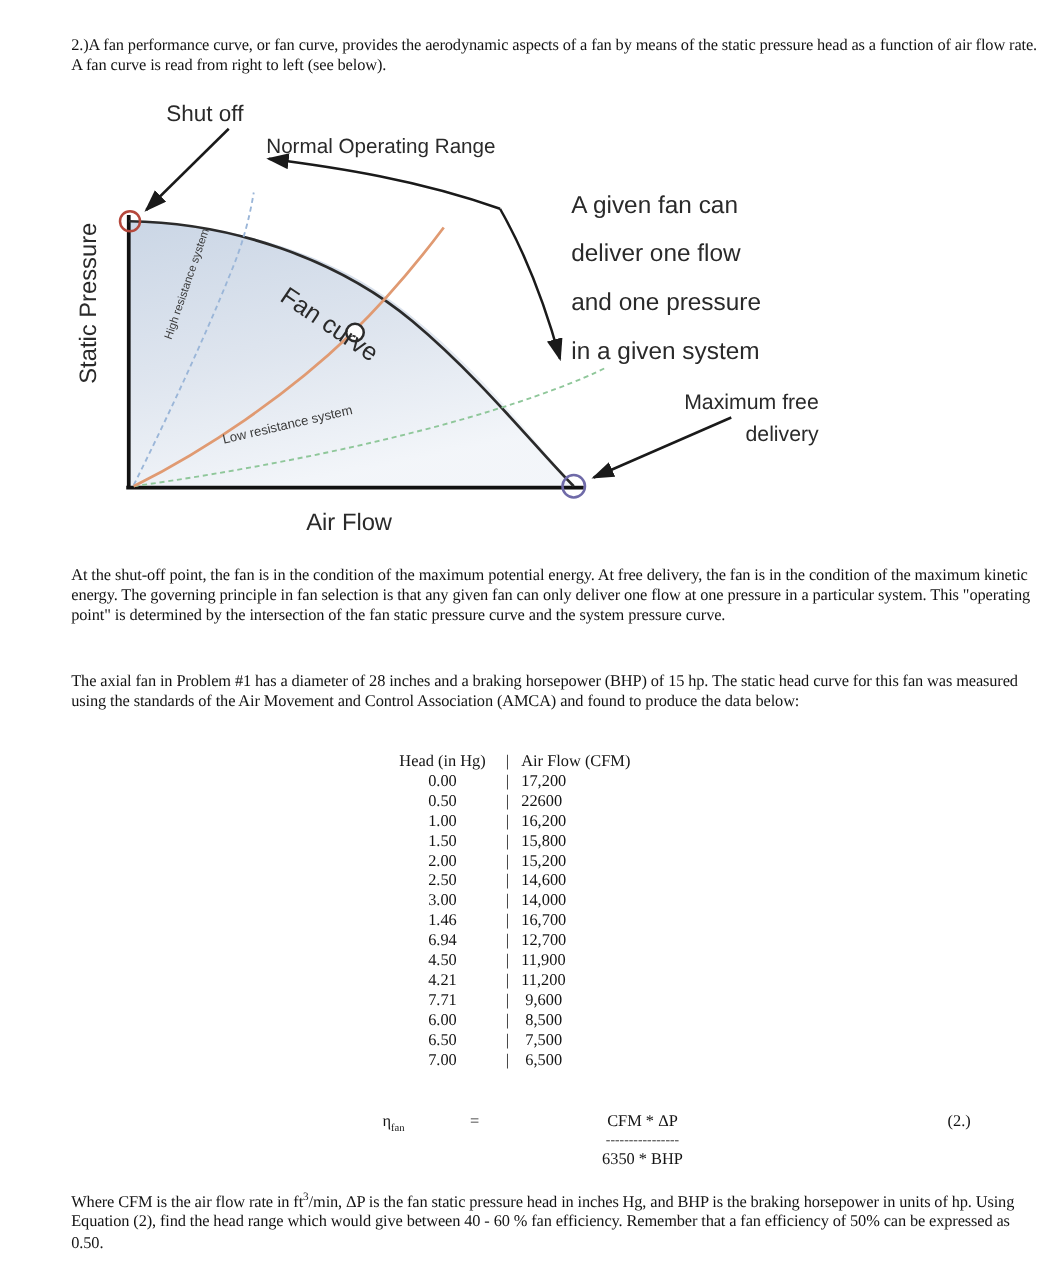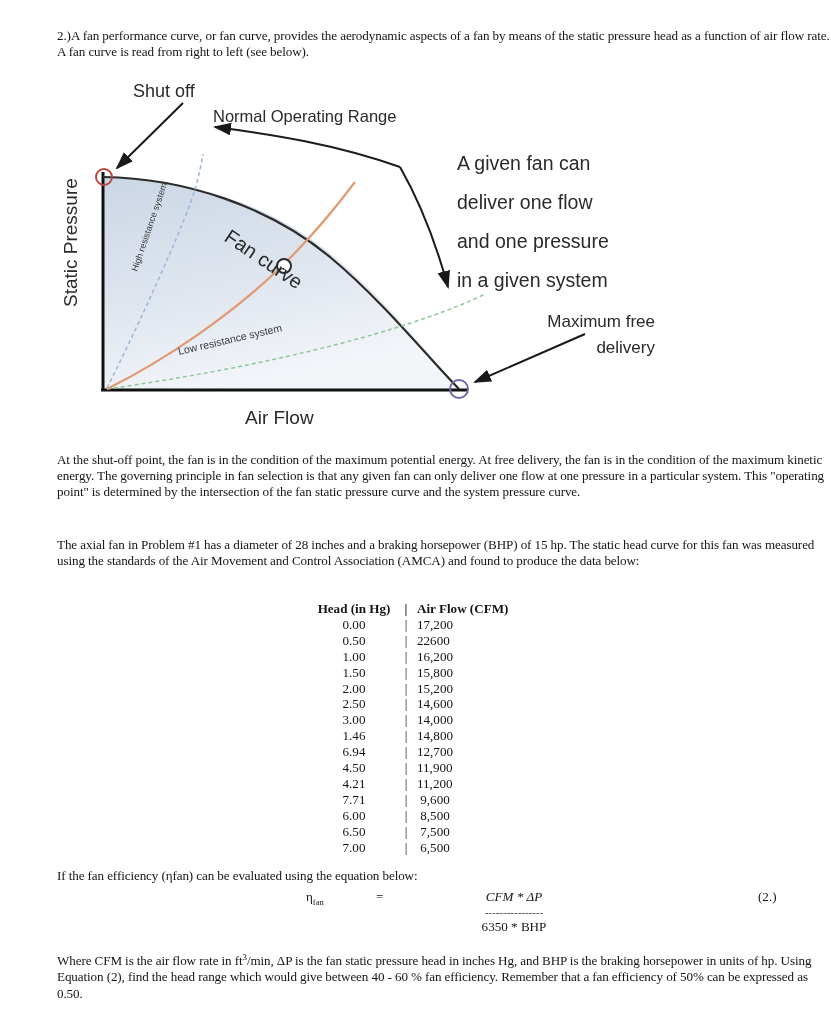--- a/index.html
+++ b/index.html
@@ -58,21 +58,21 @@
     position: absolute;
     left: 306px;
     top: 601px;
     font-family: "Liberation Serif", serif;
     font-size: 13.1px;
     line-height: 15.9px;
     color: #141414;
     border-collapse: collapse;
   }
   #data-table th {
-    font-weight: bold;
+    font-weight: normal;
     padding: 0;
     text-align: center;
     white-space: pre;
   }
   #data-table td {
     padding: 0;
     white-space: pre;
   }
   .col-head   { text-align: center; width: 96px; }
   .col-flow   { text-align: left;   padding-left: 7px !important; }
@@ -89,21 +89,21 @@
     color: #141414;
   }
   .eq-row {
     display: flex;
     align-items: flex-start;
   }
   .eq-eta { width: 70px; }
   .eq-eta sub { font-size: 8.5px; }
   .eq-eq  { width: 78px; text-align: left; }
   .eq-frac { text-align: center; min-width: 120px; }
-  .eq-frac .numer { display: block; font-style: italic; }
+  .eq-frac .numer { display: block; }
   .eq-frac .dashes {
     display: block;
     font-size: 11px;
     letter-spacing: 0px;
     line-height: 14px;
     color: #3a3a3a;
   }
   .eq-frac .denom { display: block; }
   #eq-number {
     position: absolute;
@@ -231,21 +231,21 @@
           <td class="col-flow">14,600</td>
         </tr>
         <tr>
           <td class="col-head">3.00</td>
           <td class="sep-col">|</td>
           <td class="col-flow">14,000</td>
         </tr>
         <tr>
           <td class="col-head">1.46</td>
           <td class="sep-col">|</td>
-          <td class="col-flow">14,800</td>
+          <td class="col-flow">16,700</td>
         </tr>
         <tr>
           <td class="col-head">6.94</td>
           <td class="sep-col">|</td>
           <td class="col-flow">12,700</td>
         </tr>
         <tr>
           <td class="col-head">4.50</td>
           <td class="sep-col">|</td>
           <td class="col-flow">11,900</td>
@@ -271,21 +271,20 @@
           <td class="col-flow"> 7,500</td>
         </tr>
         <tr>
           <td class="col-head">7.00</td>
           <td class="sep-col">|</td>
           <td class="col-flow"> 6,500</td>
         </tr>
       </tbody>
   </table>
 
-  <div class="para" id="efficiency-intro">If the fan efficiency (ηfan) can be evaluated using the equation below:</div>
 
   <div id="equation-block">
     <div class="eq-row">
       <span class="eq-eta"><span>η</span><sub>fan</sub></span>
       <span class="eq-eq">=</span>
       <span class="eq-frac">
         <span class="numer">CFM * ΔP</span>
         <span class="dashes">----------------</span>
         <span class="denom">6350 * BHP</span>
       </span>

